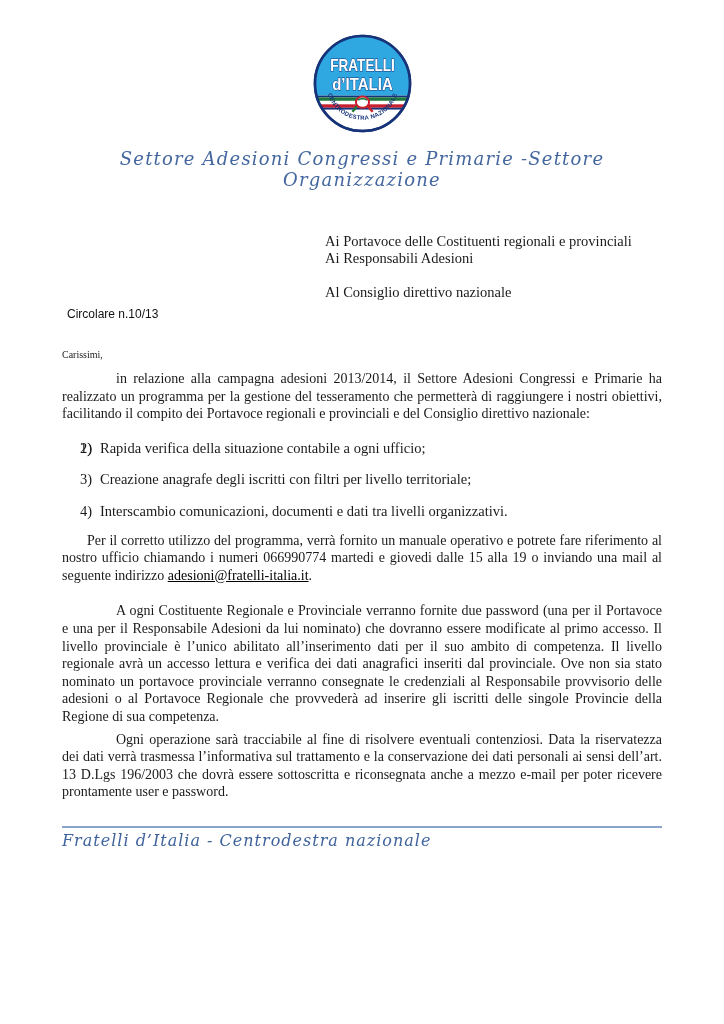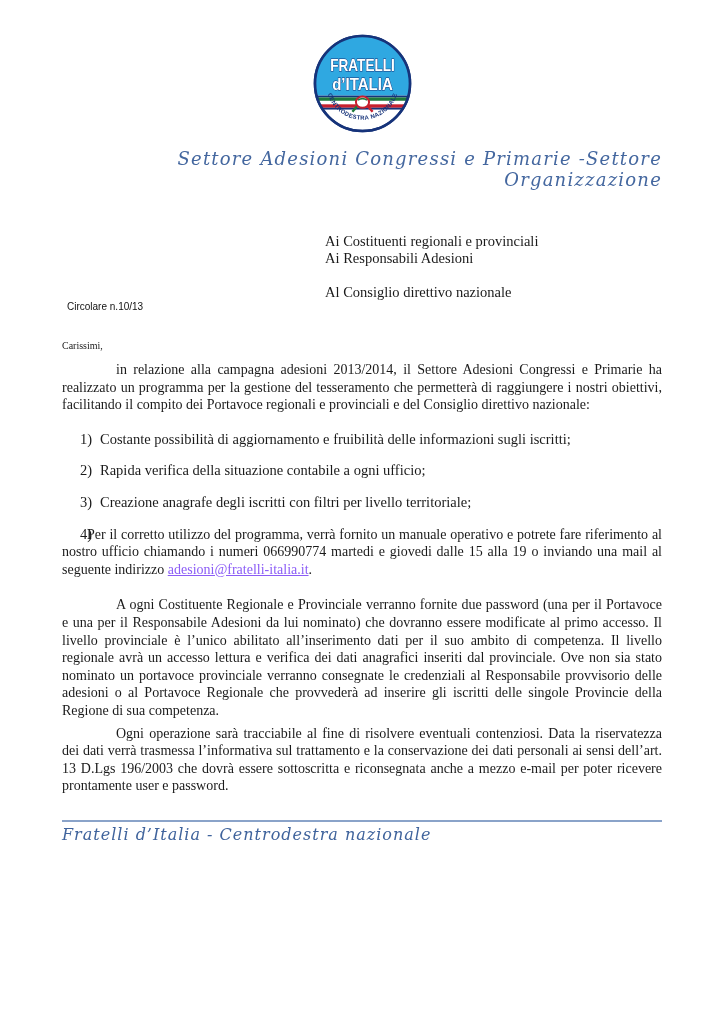--- a/index.html
+++ b/index.html
@@ -13,41 +13,42 @@
   }
   .content{padding:0 62px;}
 
   
   .logo-wrap{padding-top:33px;text-align:center;}
   .logo-wrap svg{width:101px;height:101px;}
 
   
   .script-title{
     margin-top:10px;
-    text-align:right;
+    text-align:center;
     font-family:"DejaVu Serif", serif;
     font-style:italic;
     font-size:18px;
     letter-spacing:1.2px;
     color:#44679f;
   }
 
   
   .recipients{
     margin-top:43px;
     margin-left:263px;
     font-size:14.5px;
     line-height:17px;
   }
   .recipients .gap{height:17px;}
 
   .circolare{
+    margin-top:6px;
     margin-left:5px;
     font-family:"Liberation Sans", sans-serif;
-    font-size:10px;
+    font-size:12px;
     color:#111111;
   }
 
   .salutation{
     margin-top:28px;
     font-size:10px;
   }
 
   .para{
     margin:0;
@@ -63,21 +64,21 @@
   .list{margin-top:17px;}
   .list-item{
     position:relative;
     padding-left:38px;
     font-size:14.5px;
     line-height:17.6px;
   }
   .list-item + .list-item{margin-top:14px;}
   .list-item .num{position:absolute;left:18px;}
 
-  a.email{color:#8b5cf6;text-decoration:underline;cursor:pointer;}
+  a.email{color:#000000;text-decoration:underline;cursor:pointer;}
 
   
   .footer{margin-top:25px;}
   .footer .rule{
     border-top:2px solid #8aa3c9;
     height:0;
     margin-bottom:3px;
   }
   .footer .f1{
     text-align:left;
@@ -129,47 +130,47 @@
         <text x="50" y="56" text-anchor="middle" textLength="60" lengthAdjust="spacingAndGlyphs" font-family="Liberation Sans, sans-serif" font-weight="bold" font-size="16.5" fill="#ffffff" stroke="#16337a" stroke-width="0.9" paint-order="stroke">d’ITALIA</text>
         <text font-family="Liberation Sans, sans-serif" font-weight="bold" font-size="5.9" fill="#16337a" letter-spacing="0.3">
           <textPath href="#arcPath" startOffset="50%" text-anchor="middle">CENTRODESTRA NAZIONALE</textPath>
         </text>
       </svg>
     </div>
 
     <div class="script-title">Settore Adesioni Congressi e Primarie -Settore Organizzazione</div>
 
     <div class="recipients">
-      <div>Ai Costituenti regionali e provinciali</div>
+      <div>Ai Portavoce delle Costituenti regionali e provinciali</div>
       <div>Ai Responsabili Adesioni</div>
       <div class="gap"></div>
       <div>Al Consiglio direttivo nazionale</div>
     </div>
 
     <div class="circolare">Circolare n.10/13</div>
 
     <div class="salutation">Carissimi,</div>
 
     <p class="para p1">in relazione alla campagna adesioni 2013/2014, il Settore Adesioni Congressi e Primarie ha realizzato un programma per la gestione del tesseramento che permetterà di raggiungere i nostri obiettivi, facilitando il compito dei Portavoce regionali e provinciali e del Consiglio direttivo nazionale:</p>
 
     <div class="list">
       <div class="list-item">
         <span class="num">1)</span>
-        <span>Costante possibilità di aggiornamento e fruibilità delle informazioni sugli iscritti;</span>
       </div>
       <div class="list-item">
         <span class="num">2)</span>
         <span>Rapida verifica della situazione contabile a ogni ufficio;</span>
       </div>
       <div class="list-item">
         <span class="num">3)</span>
         <span>Creazione anagrafe degli iscritti con filtri per livello territoriale;</span>
       </div>
       <div class="list-item">
         <span class="num">4)</span>
+        <span>Interscambio comunicazioni, documenti e dati tra livelli organizzativi.</span>
       </div>
     </div>
 
     <p class="para p2"><span>Per il corretto utilizzo del programma,  verrà fornito un manuale operativo e  potrete fare riferimento al nostro ufficio chiamando i numeri 066990774 martedi e giovedi dalle 15 alla 19 o inviando una mail al seguente indirizzo </span><a class="email">adesioni@fratelli-italia.it</a><span>.</span></p>
 
     <p class="para p3">A ogni Costituente Regionale e Provinciale verranno fornite due password (una per il Portavoce e una per il Responsabile Adesioni da lui nominato) che dovranno essere modificate al primo accesso. Il livello provinciale è l’unico abilitato all’inserimento dati per il suo ambito di competenza. Il livello regionale avrà un accesso lettura e verifica dei dati anagrafici inseriti dal provinciale. Ove non sia stato nominato un portavoce provinciale verranno consegnate le credenziali al Responsabile provvisorio delle adesioni o al Portavoce Regionale che provvederà ad inserire gli iscritti delle singole Provincie della Regione di sua competenza.</p>
 
     <p class="para p4">Ogni operazione sarà tracciabile al fine di risolvere eventuali contenziosi. Data la riservatezza dei dati verrà trasmessa l’informativa sul trattamento e la conservazione dei dati personali ai sensi dell’art. 13 D.Lgs 196/2003 che dovrà essere sottoscritta e riconsegnata anche a mezzo e-mail per poter ricevere prontamente user e password.</p>
 
     <div class="footer">

